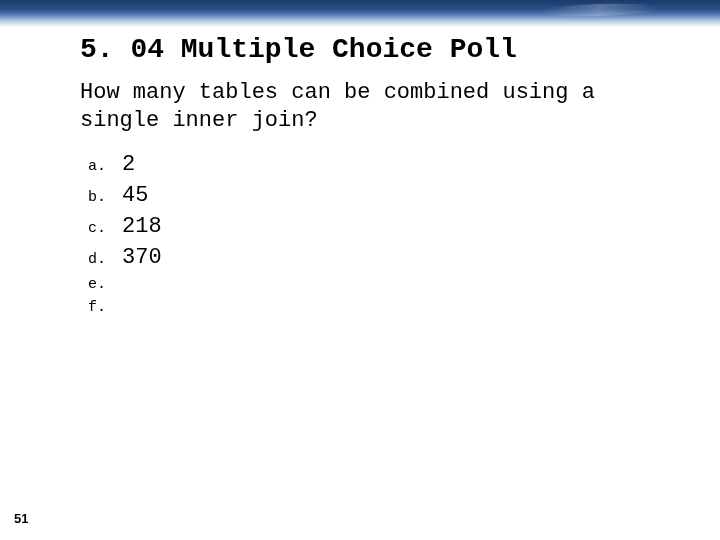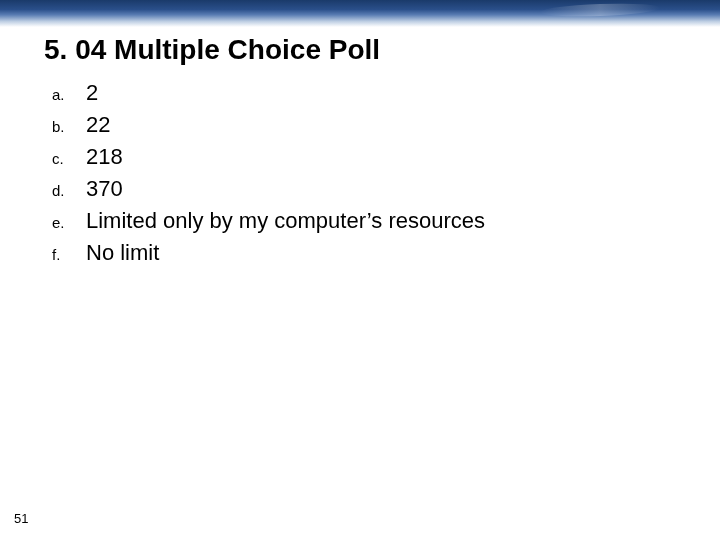--- a/index.html
+++ b/index.html
@@ -28,21 +28,22 @@
     top: 4px;
     width: 120px;
     height: 12px;
     background: linear-gradient(to right, rgba(255,255,255,0) 0%, rgba(255,255,255,0.25) 50%, rgba(255,255,255,0) 100%);
     border-radius: 50%;
     transform: rotate(-2deg);
   }
   .content {
     position: absolute;
     top: 28px; left: 0; right: 0; bottom: 0;
-    padding: 6px 50px 0 44px;
+    padding: 6px 50px 0 80px;
+    font-family: Liberation Mono, monospace;
   }
   .title {
     font-size: 28px;
     font-weight: bold;
     color: #000;
     margin-bottom: 14px;
   }
   .question {
     font-size: 22px;
     color: #000;
@@ -66,51 +67,51 @@
   .option-text {
     font-size: 22px;
     color: #000;
   }
   .page-number {
     position: absolute;
     left: 14px;
     bottom: 14px;
     font-size: 13px;
     color: #000;
+    font-weight: bold;
   }
 </style>
 </head>
 <body>
 
 <div class="banner"></div>
 
 <div class="content">
   <h1 class="title">5. 04 Multiple Choice Poll</h1>
+  <div class="question">How many tables can be combined using a single inner join?</div>
 
   <div class="options">
     <div class="option-row">
       <span class="option-letter">a.</span>
       <span class="option-text">2</span>
     </div>
     <div class="option-row">
       <span class="option-letter">b.</span>
-      <span class="option-text">22</span>
+      <span class="option-text">45</span>
     </div>
     <div class="option-row">
       <span class="option-letter">c.</span>
       <span class="option-text">218</span>
     </div>
     <div class="option-row">
       <span class="option-letter">d.</span>
       <span class="option-text">370</span>
     </div>
     <div class="option-row">
       <span class="option-letter">e.</span>
-      <span class="option-text">Limited only by my computer’s resources</span>
     </div>
     <div class="option-row">
       <span class="option-letter">f.</span>
-      <span class="option-text">No limit</span>
     </div>
   </div>
 </div>
 
 <div class="page-number">51</div>
 
 </body></html>

